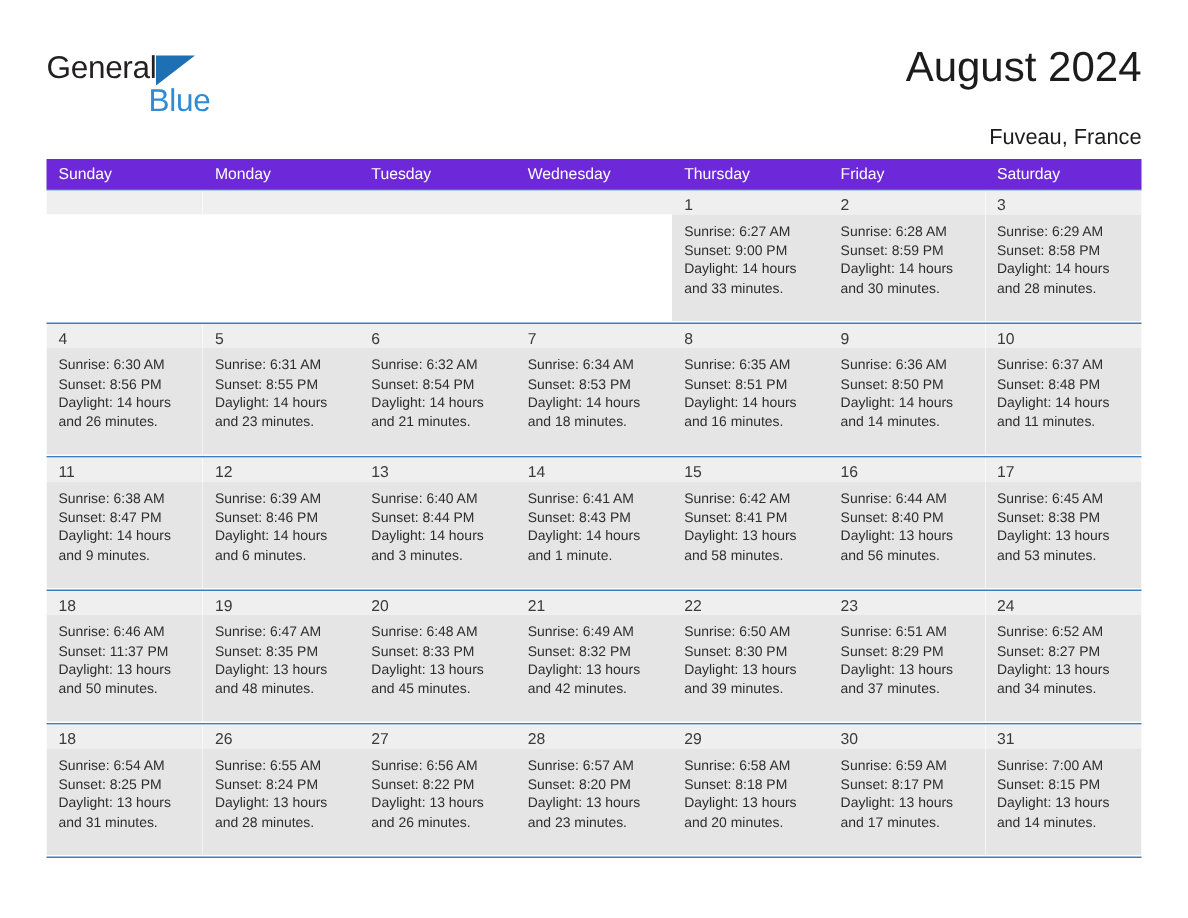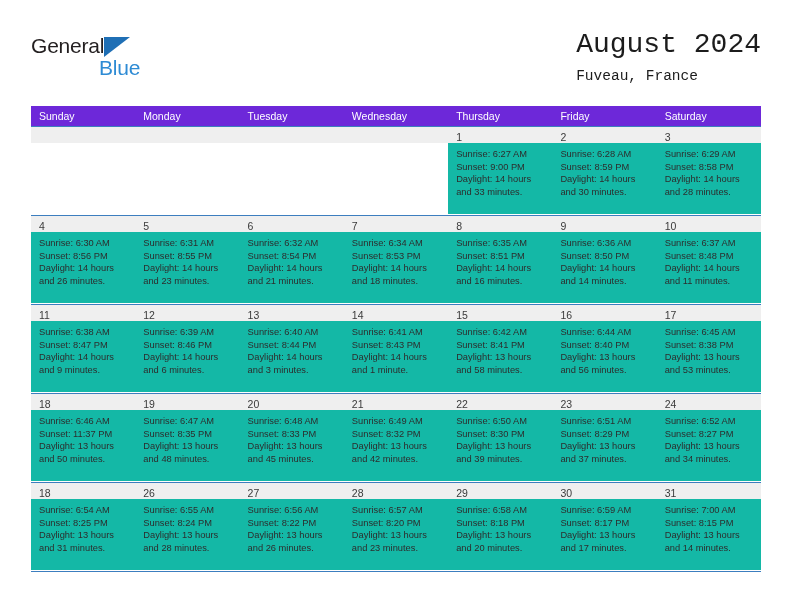--- a/index.html
+++ b/index.html
@@ -65,34 +65,34 @@
     letter-spacing: -0.2px;
     color: #2e8bd4;
     font-family: "Liberation Sans", sans-serif;
     margin-left: 38px;
   }
 
   .title-block {
     position: absolute;
     right: 0;
     top: 0;
-    font-family: Liberation Mono, monospace;
+    text-align: right;
   }
   .cal-title {
     font-size: 28px;
     font-weight: normal;
     color: #1c1c1c;
     line-height: 34px;
     white-space: nowrap;
   }
   .cal-subtitle {
     font-size: 14.5px;
     color: #1c1c1c;
     line-height: 20px;
-    margin-top: 4px;
+    margin-top: 20px;
     white-space: nowrap;
   }
 
   
   .calendar {
     position: absolute;
     left: 31px;
     top: 106px;
     width: 730px;
   }
@@ -137,21 +137,21 @@
   }
   .day-number {
     font-size: 10.5px;
     line-height: 16px;
     color: #3a3a3a;
   }
 
   .day-body {
     padding: 5px 8px 0 8px;
     box-sizing: border-box;
-    background: #14b8a6;
+    background: #e5e5e5;
     height: 71px;
   }
   .day-line {
     font-size: 9.3px;
     line-height: 12.6px;
     color: #2d2d2d;
     white-space: nowrap;
   }
 
   .day-cell.empty .day-number-band {

